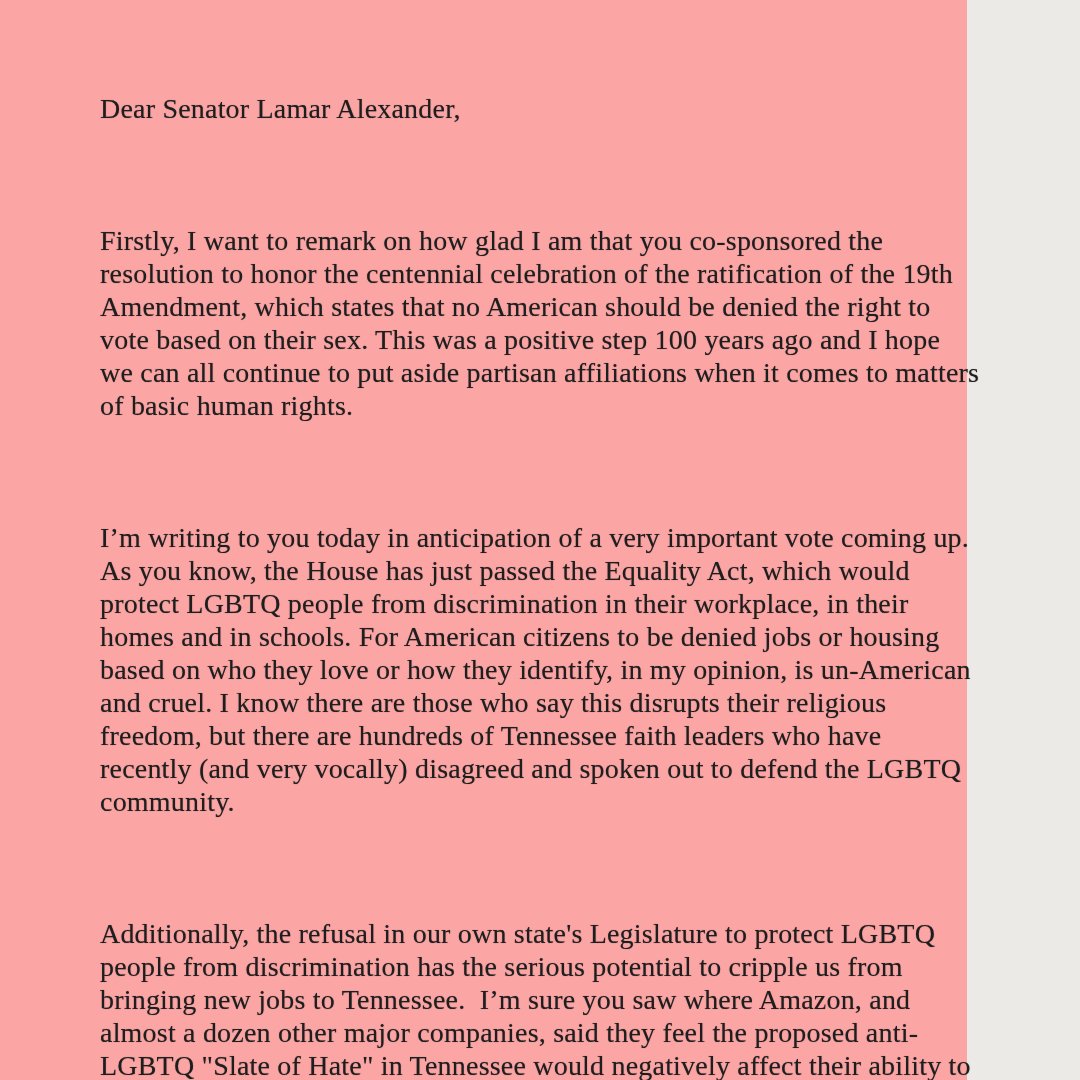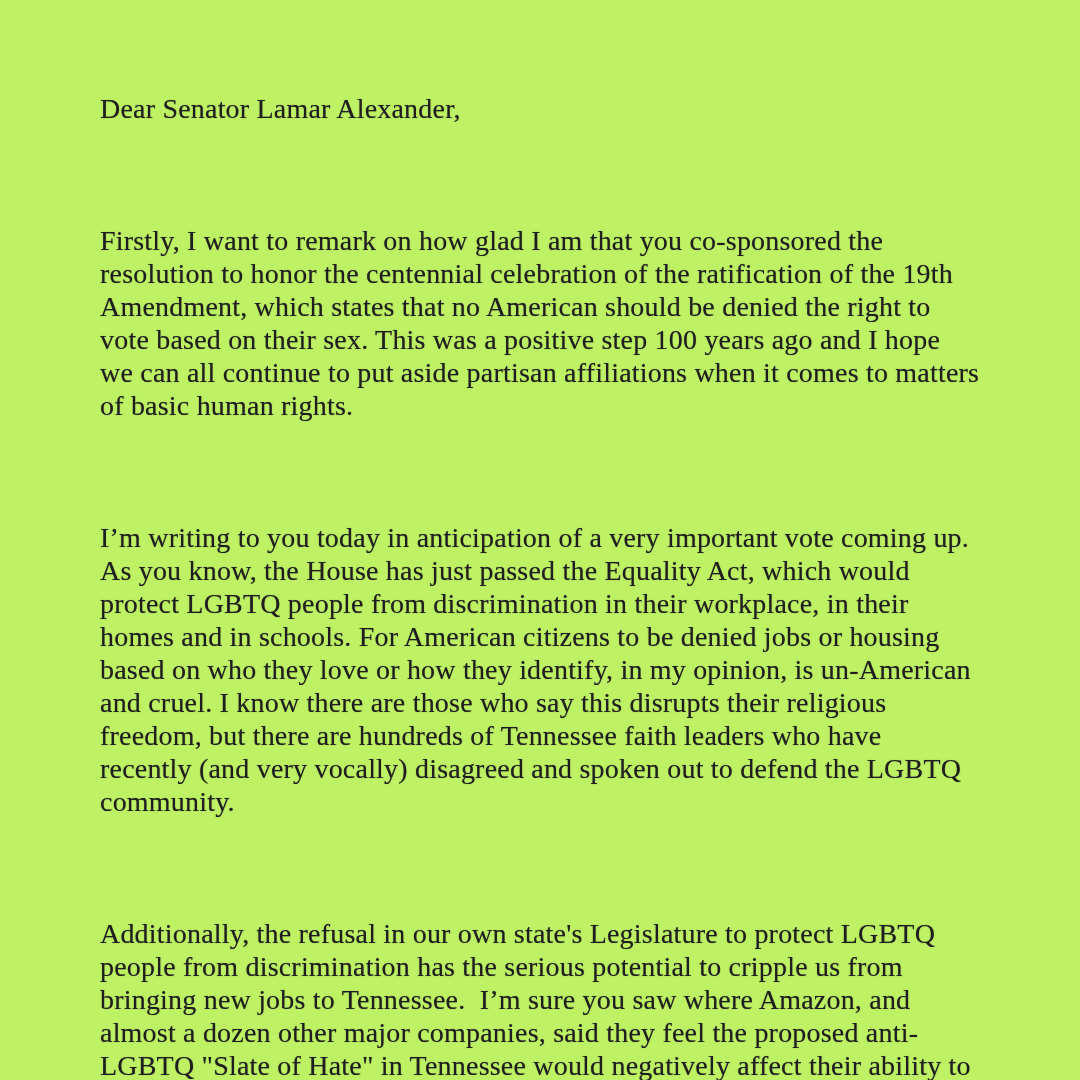--- a/index.html
+++ b/index.html
@@ -8,29 +8,29 @@
   }
   body {
     width: 1080px;
     height: 1080px;
     overflow: hidden;
     background: #ebeae7;
     font-family: "Liberation Serif", "DejaVu Serif", serif;
   }
   .photo {
     position: relative;
-    width: 1080px;
+    width: 967px;
     height: 1080px;
     background:
       radial-gradient(ellipse 140% 140% at 55% 45%,
         rgba(255,255,255,0.16) 0%,
         rgba(255,255,255,0.0) 55%,
         rgba(120,118,114,0.10) 100%),
       linear-gradient(160deg, #eceae8 0%, #ebeae7 50%, #eceebeb 100%);
-    background-color: #bef264;
+    background-color: #fca5a5;
     box-sizing: border-box;
   }
   .paper-text {
     position: absolute;
     left: 100px;
     top: 26px;
     width: 920px;
     color: #1f1e1e;
     font-size: 28px;
     line-height: 33px;

